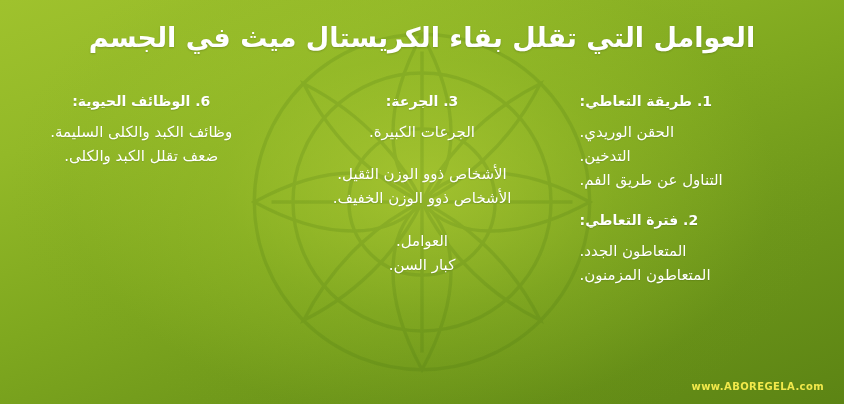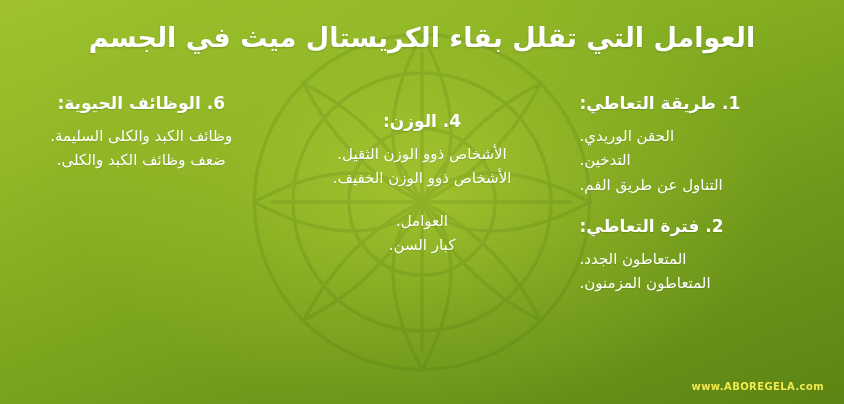--- a/index.html
+++ b/index.html
@@ -68,21 +68,21 @@
     text-align: center;
     color: #ffffff;
   }
   .col-right { text-align: left; }
   .col-mid { text-align: center; }
   .col-left { text-align: center; }
 
   .block { margin-bottom: 18px; }
 
   .block-head {
-    font-size: 17px;
+    font-size: 14px;
     font-weight: bold;
     color: #ffffff;
     margin-bottom: 9px;
     line-height: 1.35;
     text-shadow: 0 1px 1px rgba(0,0,0,0.15);
   }
 
   .block-item {
     font-size: 15px;
     color: #ffffff;
@@ -143,37 +143,38 @@
       </div>
       <div class="block">
         <div class="block-head">2. فترة التعاطي:</div>
         <div class="block-item">المتعاطون الجدد.</div>
         <div class="block-item">المتعاطون المزمنون.</div>
       </div>
     </div>
 
     <div class="col col-mid">
       <div class="block">
+        <div class="block-head">3. الجرعة:</div>
+        <div class="block-item">الجرعات الكبيرة.</div>
       </div>
       <div class="block">
-        <div class="block-head">4. الوزن:</div>
         <div class="block-item">الأشخاص ذوو الوزن الثقيل.</div>
         <div class="block-item">الأشخاص ذوو الوزن الخفيف.</div>
       </div>
       <div class="block">
         <div class="block-item">العوامل.</div>
         <div class="block-item">كبار السن.</div>
       </div>
     </div>
 
     <div class="col col-left">
       <div class="block">
         <div class="block-head">6. الوظائف الحيوية:</div>
         <div class="block-item">وظائف الكبد والكلى السليمة.</div>
-        <div class="block-item">ضعف وظائف الكبد والكلى.</div>
+        <div class="block-item">ضعف تقلل الكبد والكلى.</div>
       </div>
     </div>
 
   </div>
 
   <div class="site">www.ABOREGELA.com</div>
 
 </div>
 
 </body></html>

